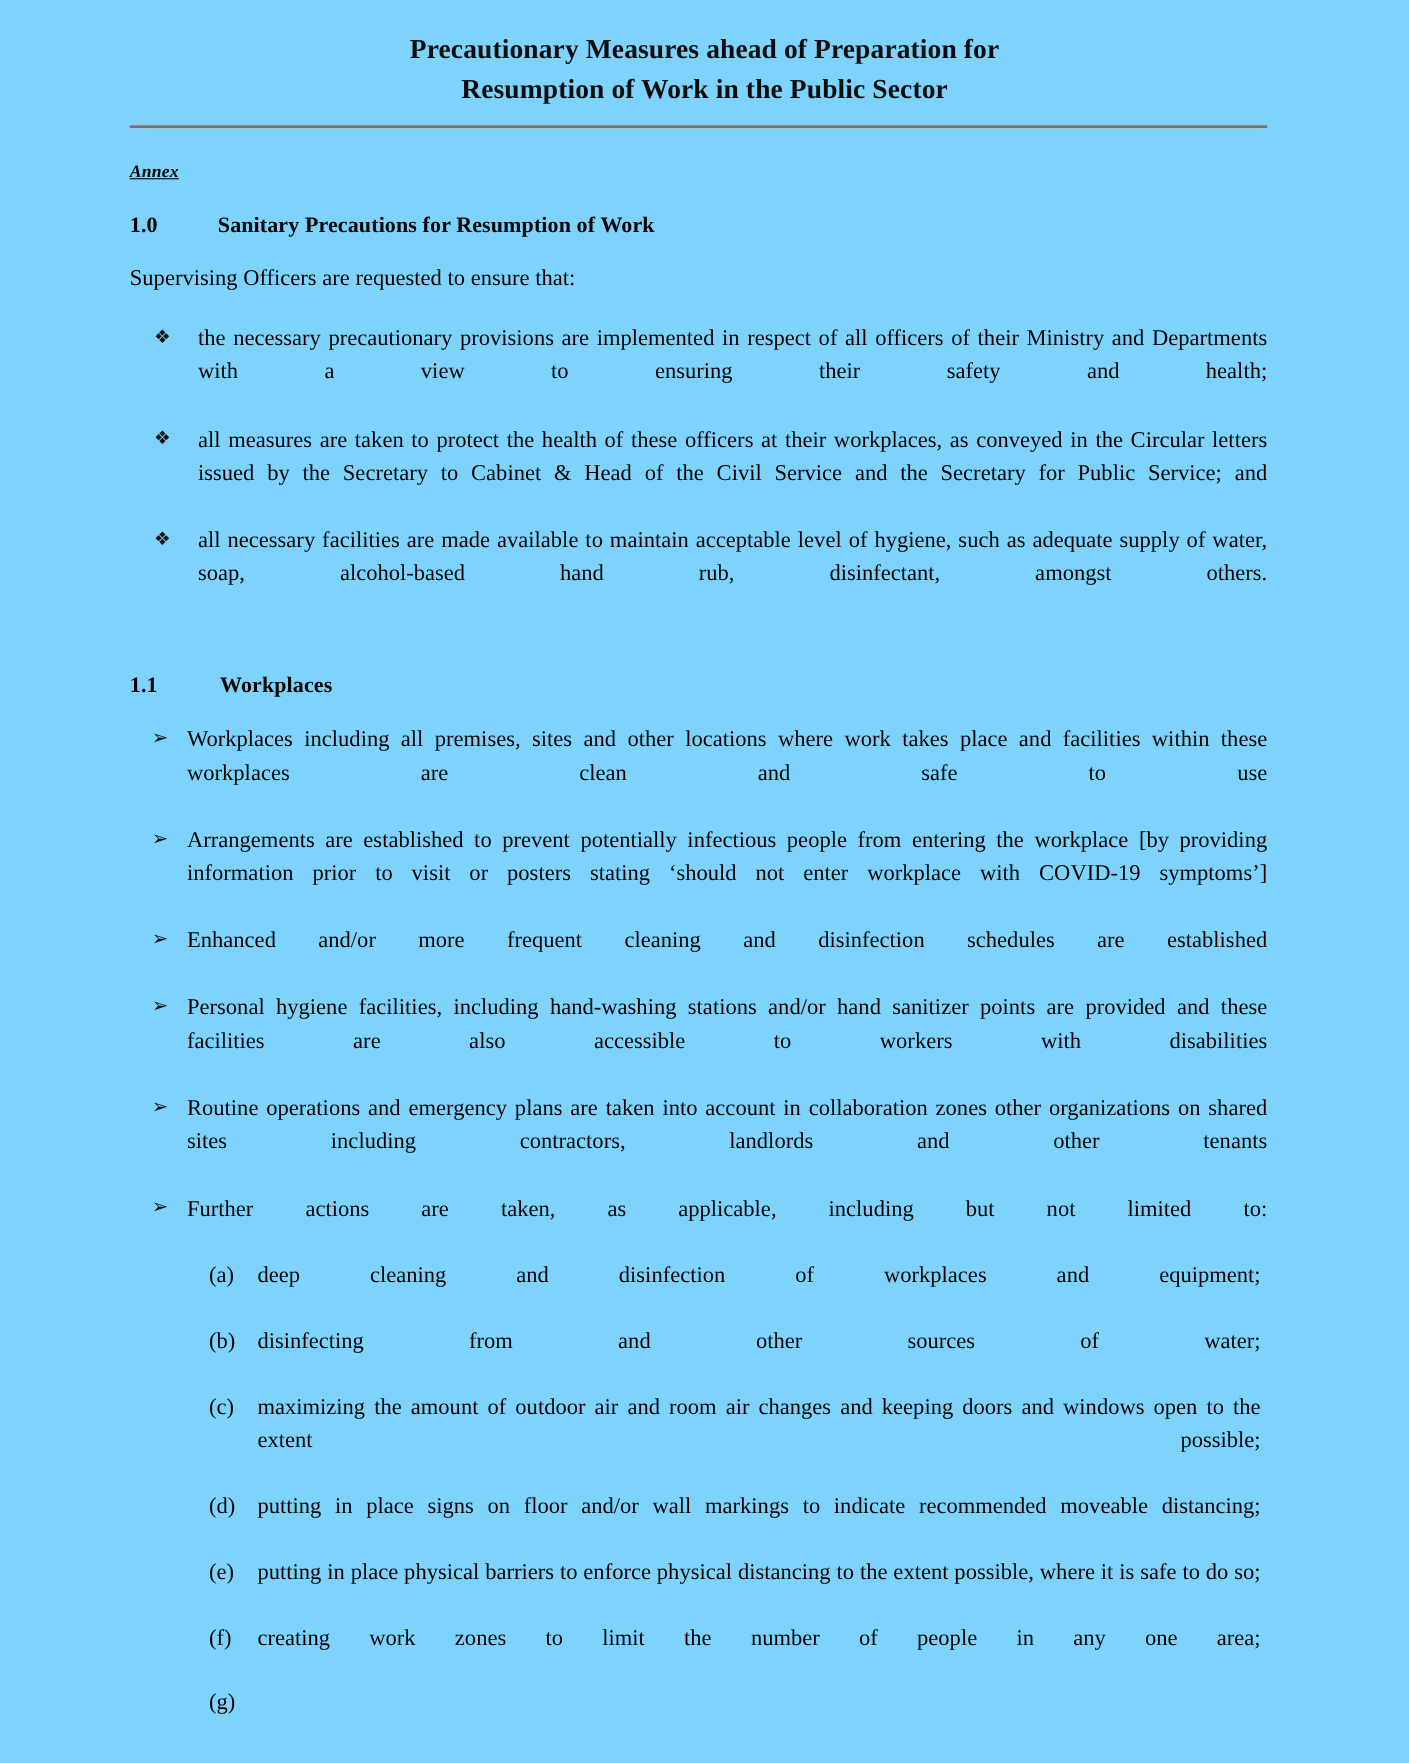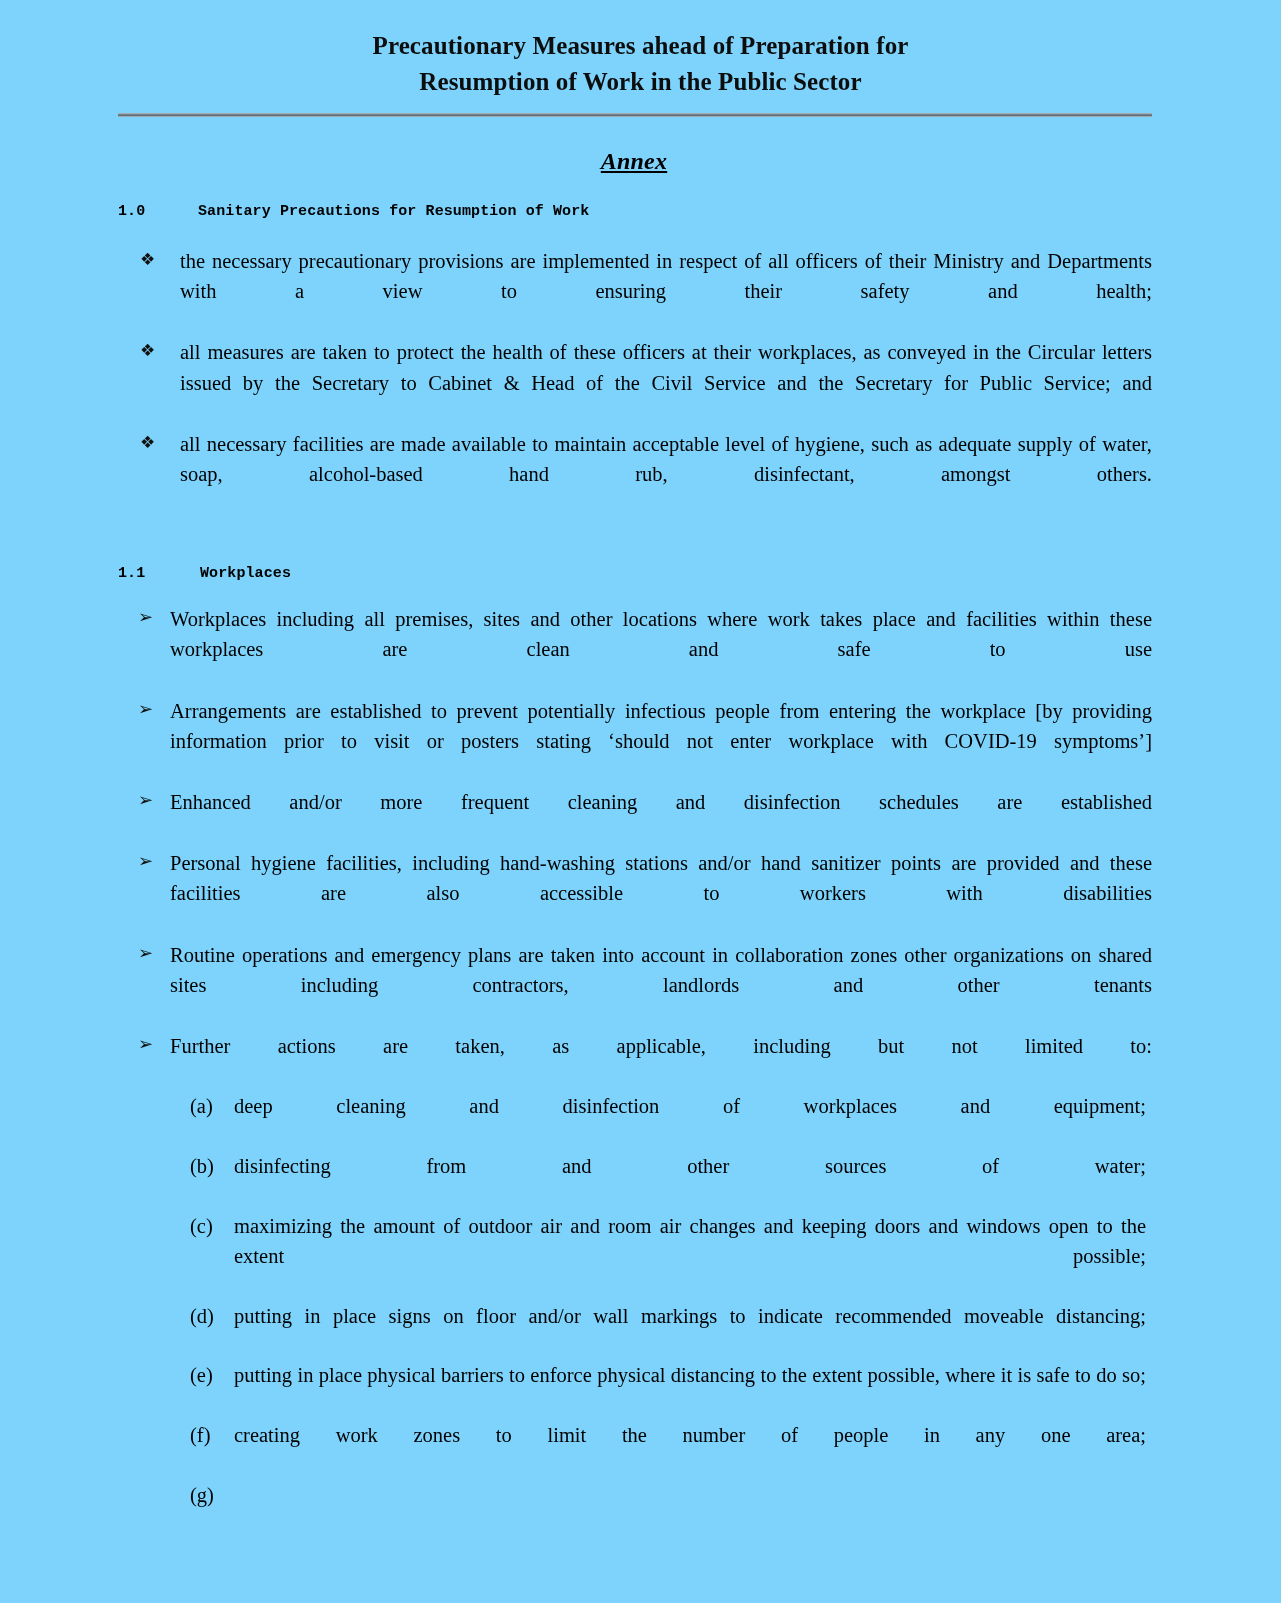--- a/index.html
+++ b/index.html
@@ -43,38 +43,37 @@
 
   
   .body-wrap {
     position: absolute;
     left: 118px;
     top: 130px;
     width: 1034px;
   }
 
   .annex {
-    text-align: center;
+    text-align: left;
     font-weight: bold;
     font-style: italic;
     text-decoration: underline;
-    font-size: 24px;
+    font-size: 16px;
     margin: 18px 2px 16px 0;
     letter-spacing: 0.2px;
   }
 
   
   .sec-head {
     display: flex;
     font-weight: bold;
-    font-size: 15px;
+    font-size: 20px;
     margin-top: 28px;
     margin-bottom: 0;
     letter-spacing: 0.1px;
-    font-family: Liberation Mono, monospace;
   }
   .sec-head .num {
     width: 80px;
     flex: 0 0 80px;
   }
   .sec-head .txt { flex: 1 1 auto; }
 
   .sec-head.sec11 { margin-top: 46px; }
   .sec-head.sec11 .num { width: 82px; flex: 0 0 82px; }
 
@@ -179,20 +178,21 @@
 
   <div class="body-wrap">
 
     <div class="annex">Annex</div>
 
     <div class="sec-head">
       <span class="num">1.0</span>
       <span class="txt">Sanitary Precautions for Resumption of Work</span>
     </div>
 
+    <p class="intro">Supervising Officers are requested to ensure that:</p>
 
     <ul class="blist floret">
       <li>
         <span class="marker">❖</span>
         <span class="btext">the necessary precautionary provisions are implemented in respect of all officers of their Ministry and Departments with a view to ensuring their safety and health;</span>
       </li>
       <li>
         <span class="marker">❖</span>
         <span class="btext">all measures are taken to protect the health of these officers at their workplaces, as conveyed in the Circular letters issued by the Secretary to Cabinet &amp; Head of the Civil Service and the Secretary for Public Service; and</span>
       </li>

